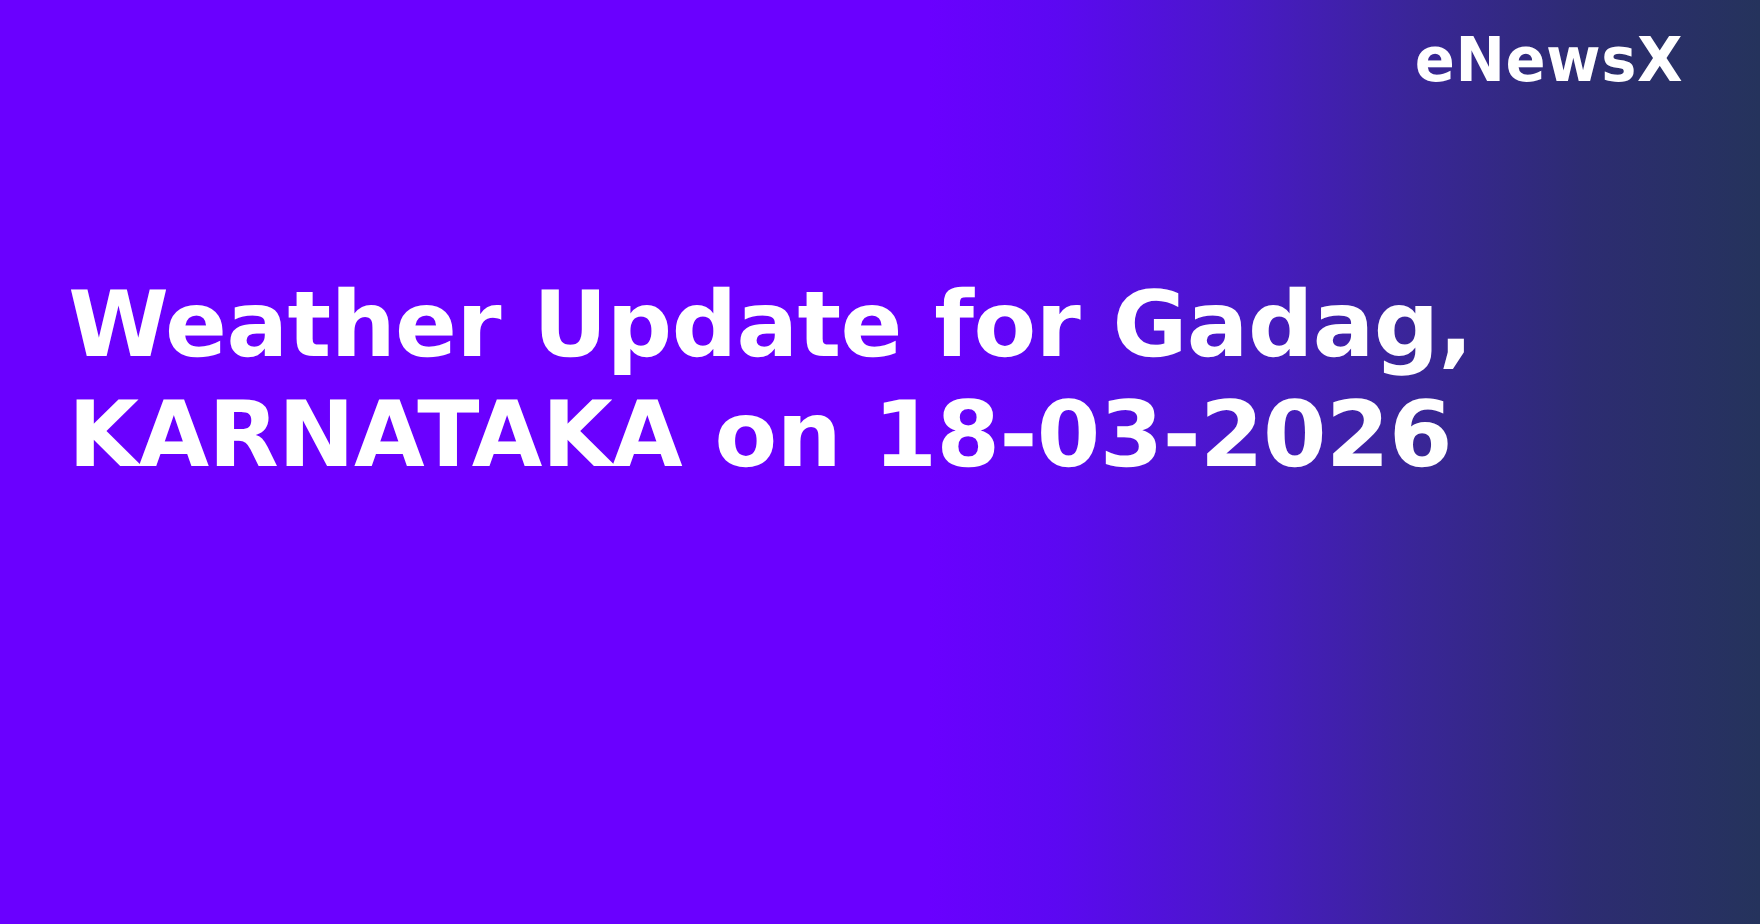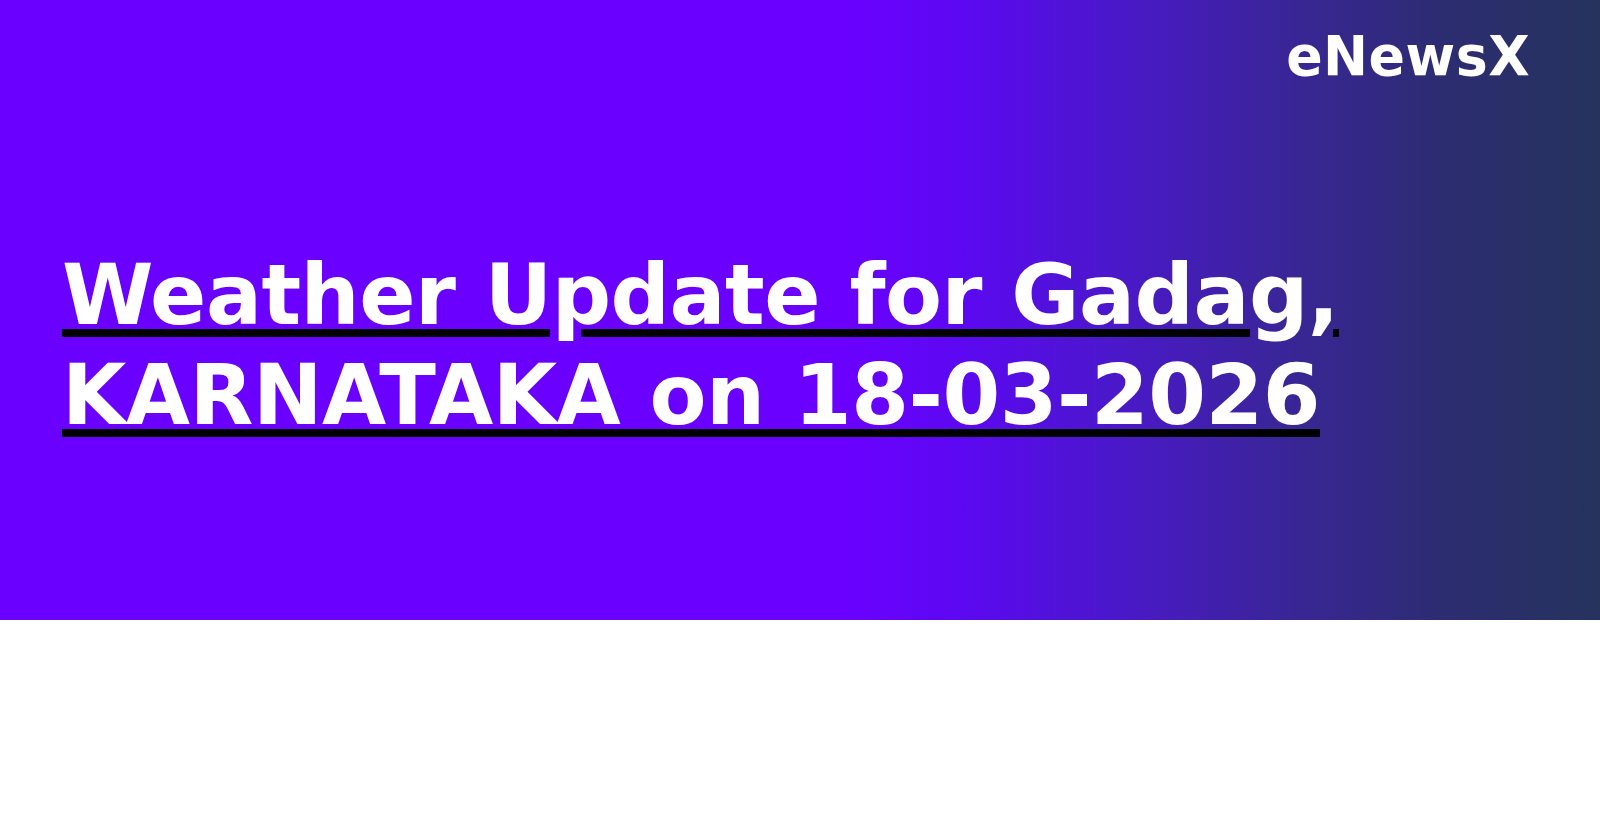--- a/index.html
+++ b/index.html
@@ -5,21 +5,21 @@
 <style>
   html, body {
     margin: 0;
     padding: 0;
     background: #ffffff;
   }
 
   .banner {
     position: relative;
     width: 1600px;
-    height: 620px;
+    height: 840px;
     overflow: hidden;
     box-sizing: border-box;
     font-family: "DejaVu Sans", "Liberation Sans", sans-serif;
     
     background-image: linear-gradient(
         to right,
         #6a00ff 0%,
         #6a00ff 52.8%,
         #5c08f2 60%,
         #4a18c9 70%,
@@ -52,21 +52,20 @@
     white-space: nowrap;
     -webkit-font-smoothing: antialiased;
   }
 
   
   .headline-wrap {
     position: absolute;
     left: 62px;
     top: 246px;
     width: 1330px;
-    text-decoration: underline;
   }
 
   .headline {
     margin: 0;
     font-family: "DejaVu Sans", "Liberation Sans", sans-serif;
     font-size: 83px;
     font-weight: 700;
     line-height: 1.21;
     color: #ffffff;
     letter-spacing: -0.5px;

